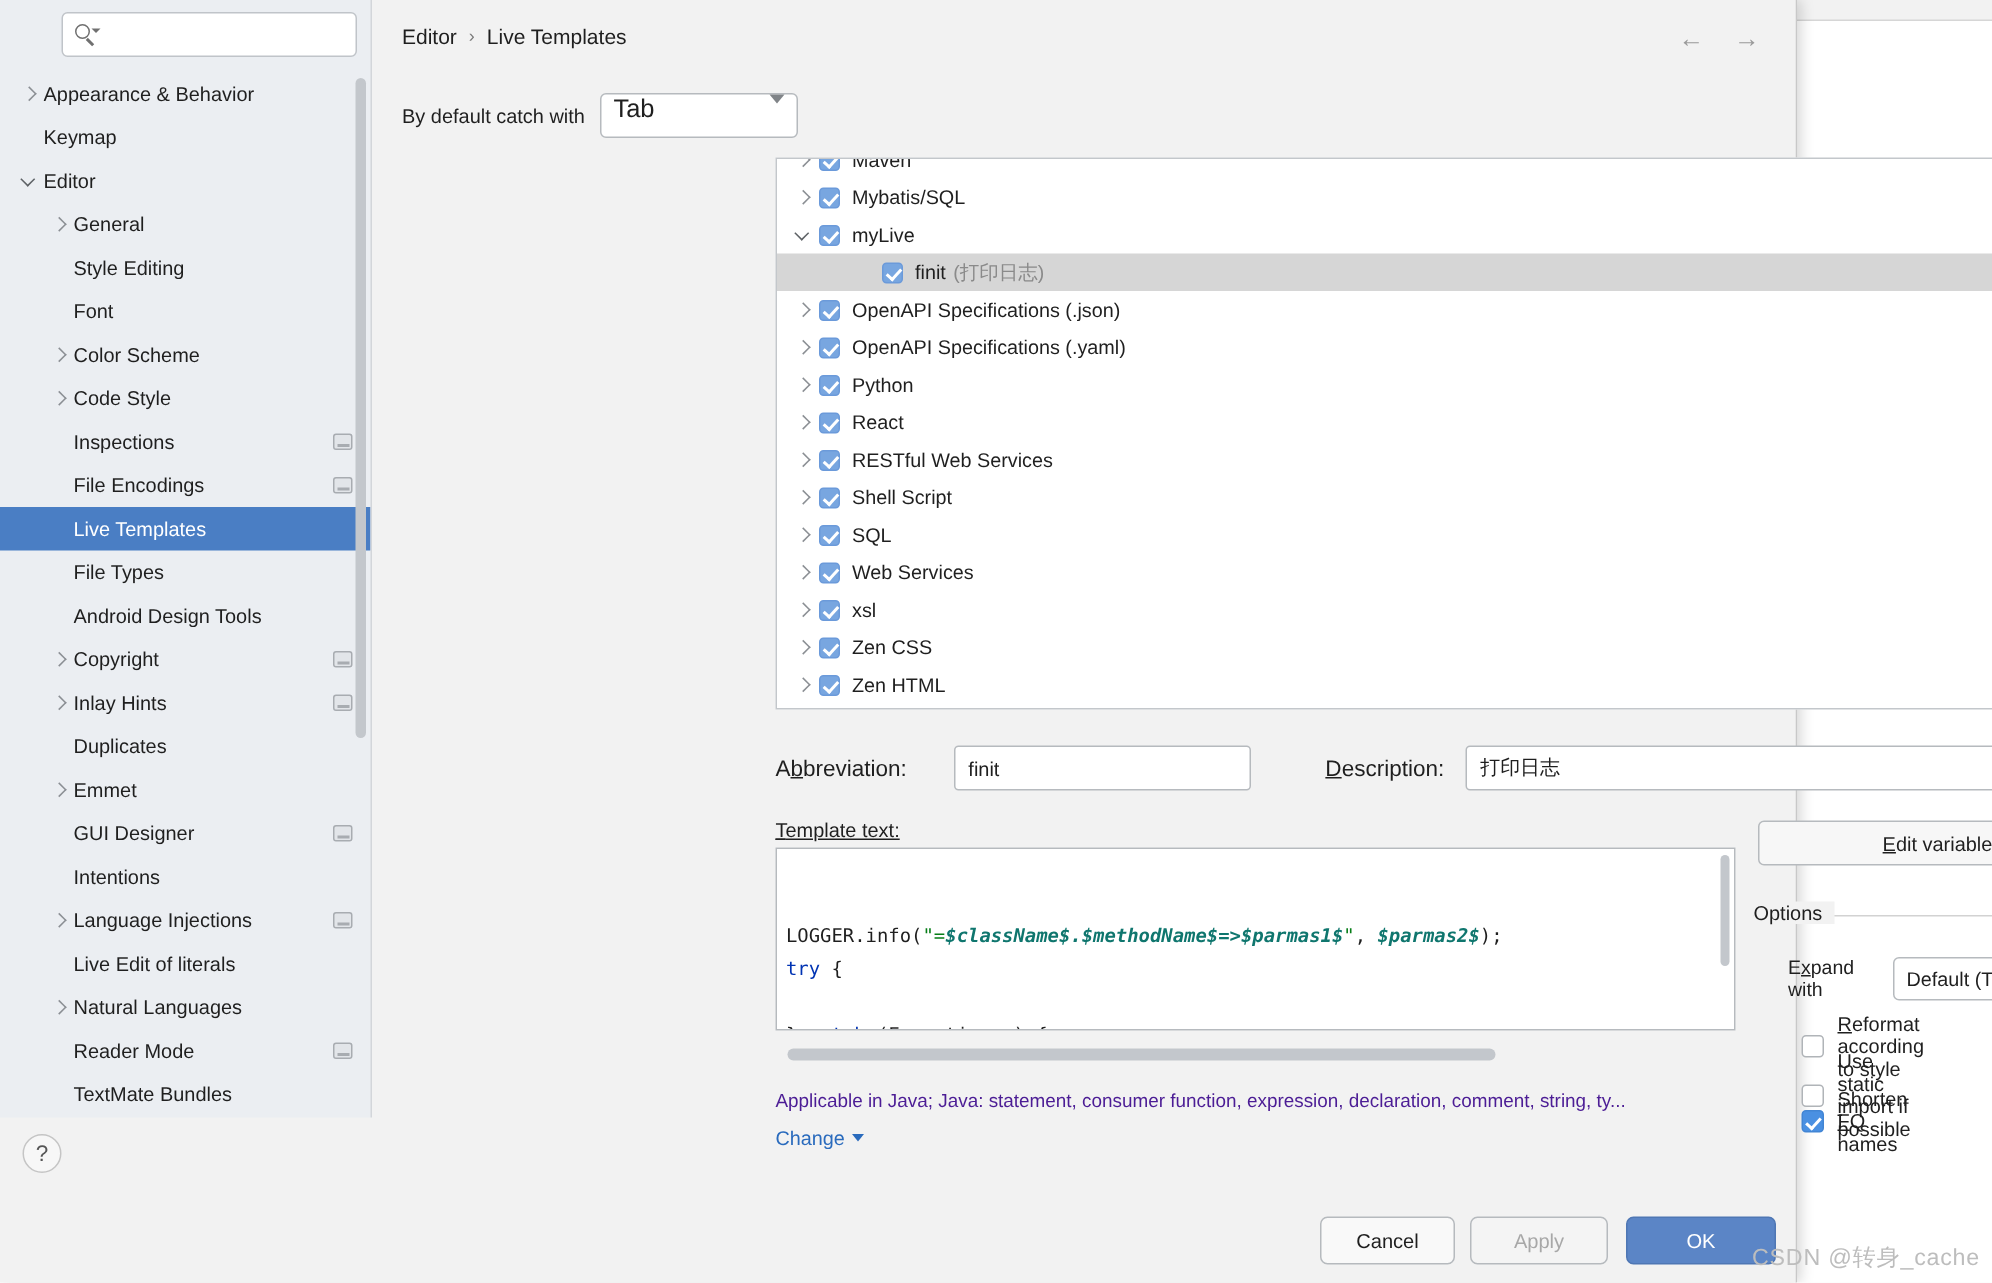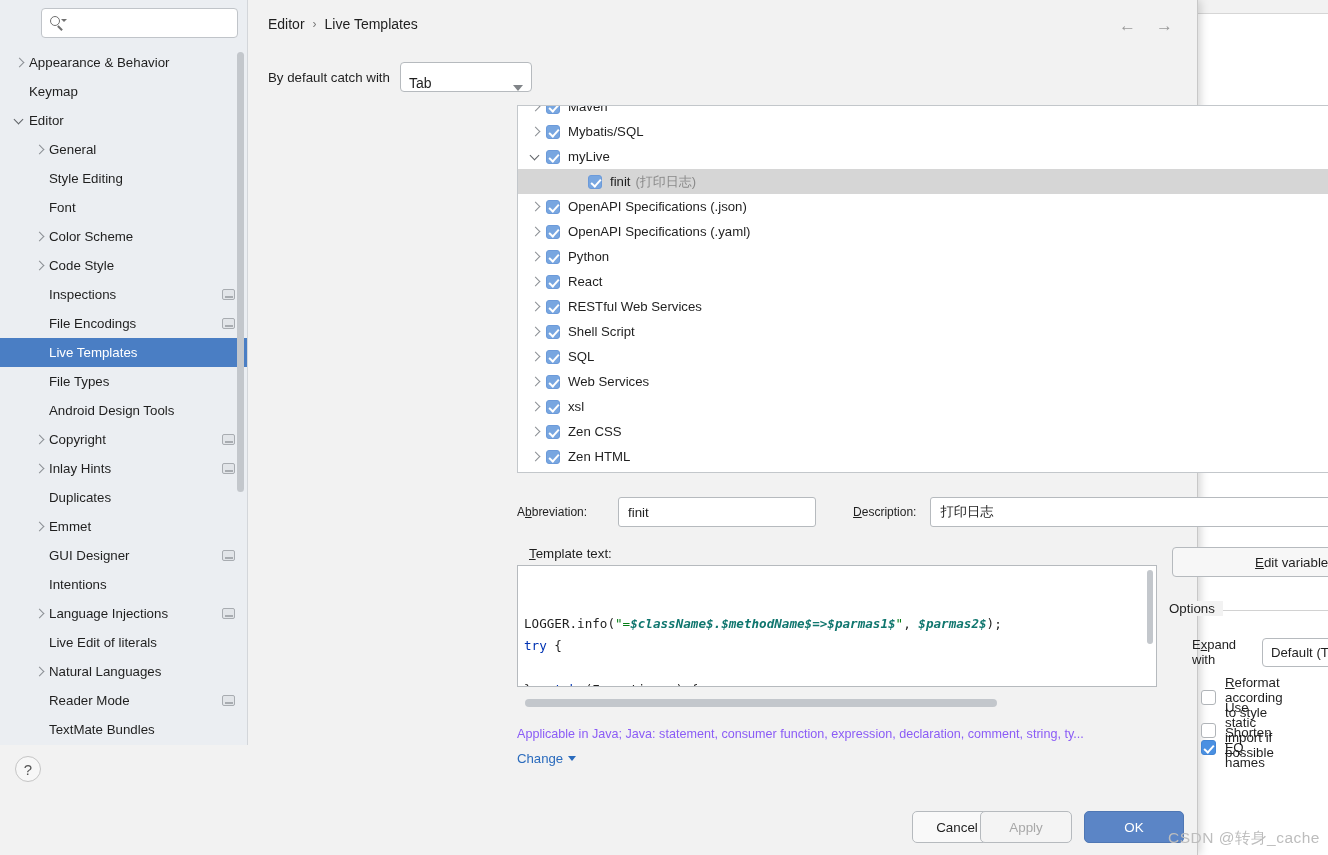--- a/index.html
+++ b/index.html
@@ -85,21 +85,21 @@
 
   .breadcrumb { position:absolute; left:19px; top:16px; font-size:14px; color:#1f1f1f; display:flex; align-items:center; gap:8px;}
   .breadcrumb .sep { color:#7a7a7a; font-size:12px; }
   .crumb-link { color:#1f1f1f; }
   .nav-arrows { position:absolute; right:24px; top:16px; display:flex; gap:20px; color:#9a9a9a; font-size:17px; }
 
   .expandrow { position:absolute; left:19px; top:62px; display:flex; align-items:center; gap:10px;}
   .expandrow .lbl { font-size:13.3px; }
   .combo {
     width:132px; height:30px; background:#fff; border:1px solid #b6babe; border-radius:4px;
-    display:flex; align-items:flex-end; padding:0 8px; font-size:14px; position:relative;gap:16px;
+    display:flex; align-items:flex-start; padding:0 8px; font-size:17px; position:relative;gap:16px;
   }
   .combo .cval { flex:1; }
   .combo .caret { width:0;height:0;border-left:5px solid transparent;border-right:5px solid transparent;border-top:6px solid #808488; }
 
   
   .tpanel {
     position:absolute; left:268px; top:105px; width:880px; height:368px;
     background:#ffffff; border:1px solid #c3c7cb; overflow:hidden;
   }
   .trow { height:25px; display:flex; align-items:center; padding-left:10px; white-space:nowrap; }
@@ -114,45 +114,45 @@
   }
   .cb::after{
     content:"";position:absolute;left:3.6px;top:1.2px;width:4px;height:8px;
     border-right:2px solid #fff;border-bottom:2px solid #fff;transform:rotate(42deg);
   }
   .trow .name { font-size:13.2px; }
   .trow .dim { color:#8a8a8a; }
 
   
   .frow1 { position:absolute; left:268px; top:497px; display:flex; align-items:center; }
-  .flabel { font-size:12px; }
+  .flabel { font-size:15px; }
   .u { text-decoration:underline; }
   .tinput {
     background:#fff; border:1px solid #b6babe; border-radius:3px; height:30px;
     display:flex; align-items:center; padding:0 9px; font-size:13.3px;
   }
   .abbr-input { width:198px; margin-left:31px; }
   .desc-input { width:498px; margin-left:14px; }
-  .desc-label { margin-left:37px; }
-
-  .ttext-label { position:absolute; left:280px; top:546px; font-size:13.3px; }
+  .desc-label { margin-left:50px; }
+
+  .ttext-label { position:absolute; left:268px; top:546px; font-size:13.3px;text-decoration:underline; }
   .code-area {
     position:absolute; left:268px; top:565px; width:640px; height:122px;
     background:#ffffff; border:1px solid #b6babe; overflow:hidden;
     font-family:"DejaVu Sans Mono","Liberation Mono",monospace; font-size:12.6px; line-height:22px;
     padding:3px 0 0 6px; white-space:pre;
   }
   .code-vscroll{position:absolute;right:3px;top:4px;width:6px;height:74px;background:#c3c7cc;border-radius:4px;}
   .code-hscroll-track{position:absolute;left:268px;top:697px;width:640px;height:11px;}
   .code-hscroll{position:absolute;left:8px;top:2px;width:472px;height:8px;background:#c3c7cc;border-radius:4px;}
   .kw { color:#0033b3; }
   .str { color:#067d17; }
   .var { color:#0f766e; font-style:italic; font-weight:bold;}
 
-  .applic { position:absolute; left:268px; top:727px; font-size:12.6px; color:#8b5cf6; width:640px; }
+  .applic { position:absolute; left:268px; top:727px; font-size:12.6px; color:#4c1d95; width:640px; }
   .change { position:absolute; left:268px; top:751px; font-size:13.2px; color:#2a6bbd; display:flex; align-items:center; gap:5px;}
   .change .cv { width:0;height:0;border-left:4px solid transparent;border-right:4px solid transparent;border-top:5px solid #2a6bbd;}
 
   .editvars {
     position:absolute; left:923px; top:547px; width:246px; height:30px;
     background:#f7f7f7; border:1px solid #b6babe; border-radius:4px;
     display:flex; align-items:center; justify-content:center; font-size:13.3px;
   }
   .opt-legend { position:absolute; left:920px; top:601px; font-size:13.3px; background:#f2f2f2; padding-right:8px; z-index:2;}
   .opt-line { position:absolute; left:920px; top:610px; width:250px; height:1px; background:#d2d2d2; }
@@ -163,21 +163,21 @@
   .ckbox { width:15px;height:15px;border:1px solid #b0b4b8;border-radius:3px;background:#fff;position:relative;flex:0 0 auto;}
   .ckbox.on { background:#4a90e2; border-color:#4285d4; }
   .ckbox.on::after{content:"";position:absolute;left:4px;top:1.6px;width:4px;height:8px;border-right:2px solid #fff;border-bottom:2px solid #fff;transform:rotate(42deg);}
 
   
   .footer { position:absolute; left:249px; bottom:0; right:0; height:55px; background:#f2f2f2; }
   .btn {
     position:absolute; top:11px; height:32px; border-radius:5px; font-size:13.4px;
     display:flex; align-items:center; justify-content:center; border:1px solid #b6babe; background:#f9f9f9;
   }
-  .btn-cancel { left:631px; width:90px;margin-left:32px; }
+  .btn-cancel { left:631px; width:90px; }
   .btn-apply { left:731px; width:92px; color:#a8a8a8; background:#f4f4f4; }
   .btn-ok { left:835px; width:100px; background:#5b85c6; border-color:#4f77b4; color:#ffffff; }
 
   .watermark {
     position:absolute; right:8px; bottom:6px; font-size:15.5px; color:#bdbdbd;
     font-family:"Liberation Sans", sans-serif; letter-spacing:.5px; z-index:50;
   }
 </style>
 </head>
 <body>

